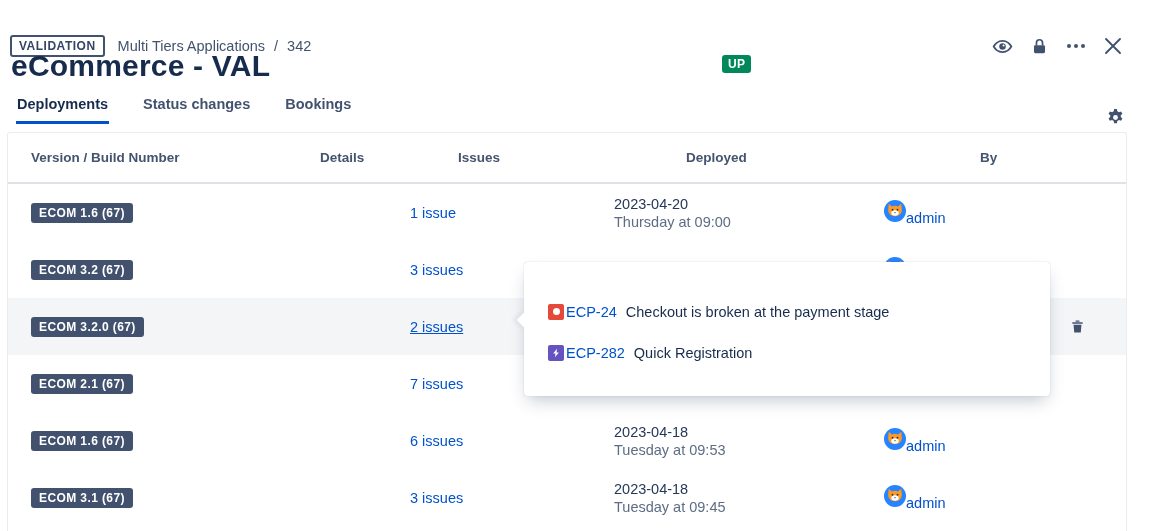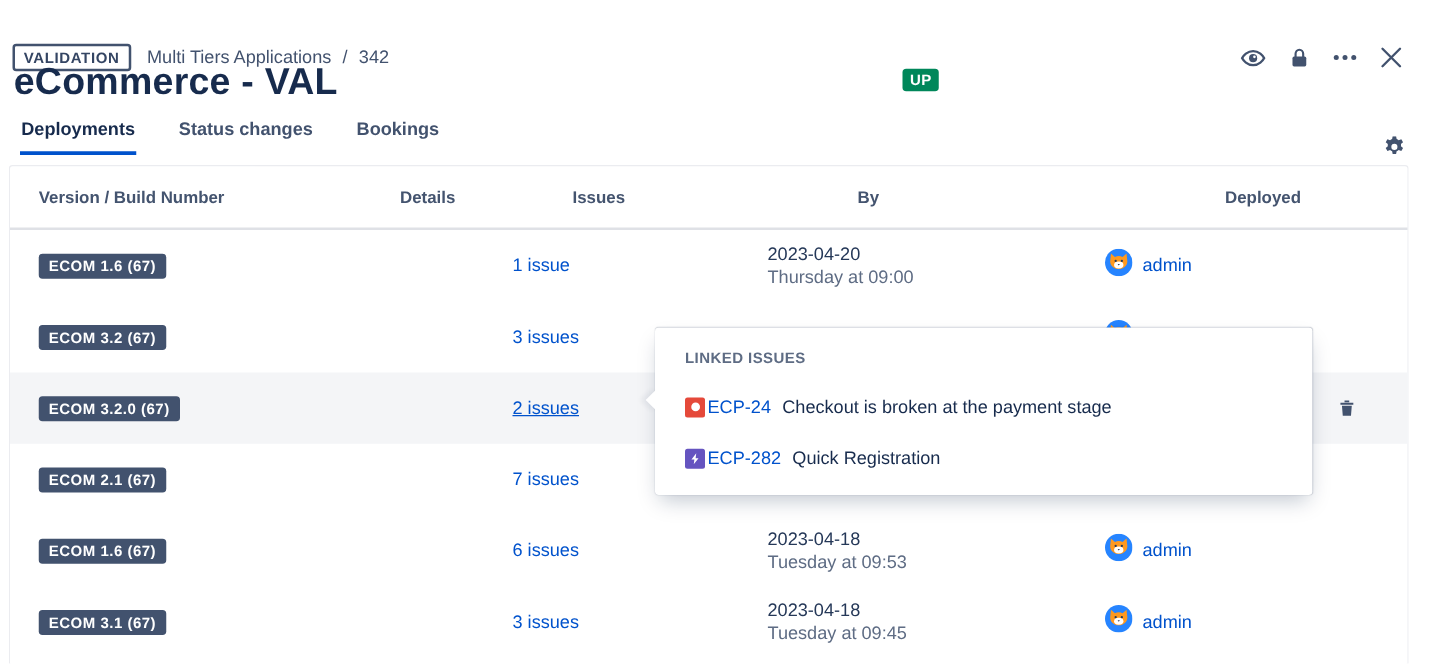--- a/index.html
+++ b/index.html
@@ -34,21 +34,21 @@
   .table-card{position:absolute; left:7px; top:132px; width:1120px; height:399px; border:1px solid var(--cardline); border-bottom:none; border-radius:3px 3px 0 0; background:#fff;}
   .thead{display:grid; grid-template-columns:265px 114px 204px 270px 1fr; padding-left:23px; height:51px; align-items:center; border-bottom:2px solid var(--line);gap:24px;}
   .th{font-size:13.5px; font-weight:700; color:#44546F;}
   .trow{display:grid; grid-template-columns:265px 114px 204px 270px 1fr; padding-left:23px; height:57px; align-items:center; position:relative;}
   .trow.highlighted{background:var(--hl);}
   .version-badge{display:inline-block; background:var(--badge); color:#fff; font-size:12px; font-weight:700; letter-spacing:.4px; padding:3px 8px; border-radius:3px; line-height:14px;}
   .issues-link{color:var(--link); font-size:14.5px; text-decoration:none; cursor:pointer;}
   .issues-link.hovered{text-decoration:underline;}
   .dep-date{font-size:14.5px; color:#253858; line-height:18px;}
   .dep-time{font-size:14.5px; color:var(--subtle); line-height:18px;}
-  .by-cell{display:flex; align-items:center; gap:8px;}
+  .by-cell{display:flex; align-items:flex-end; }
   .admin-link{color:var(--link); font-size:14.5px; text-decoration:none; cursor:pointer;}
   .row-actions{position:absolute; right:38px; top:50%; transform:translateY(-50%); display:flex; gap:13px;}
 
   
   .popup{position:absolute; left:524px; top:262px; width:526px; height:134px; background:#fff; border-radius:3px; box-shadow:0 8px 16px -4px rgba(9,30,66,.25), 0 0 1px rgba(9,30,66,.31); padding:17px 24px 0; z-index:10;}
   .popup-arrow{position:absolute; left:-5px; top:52px; width:12px; height:12px; background:#fff; transform:rotate(45deg); box-shadow:-3px 3px 4px rgba(9,30,66,.06);}
   .popup-title{font-size:12px; font-weight:600; color:var(--subtle); letter-spacing:.35px;}
   .popup-item{display:flex; align-items:center; margin-top:24px; height:17px;}
   .issue-type-icon{width:16px; height:16px; border-radius:2px; flex:0 0 16px; position:relative; display:flex; align-items:center; justify-content:center;}
   .issue-type-icon.bug{background:var(--bug);}
@@ -110,22 +110,22 @@
       <path fill="#42526E" d="M6.7 0h2.6l.4 2.1c.56.2 1.07.5 1.53.86l2-.72 1.3 2.25-1.6 1.42c.1.53.1 1.05 0 1.58l1.6 1.42-1.3 2.25-2-.72c-.46.37-.97.66-1.53.86l-.4 2.1H6.7l-.4-2.1a6.2 6.2 0 0 1-1.53-.86l-2 .72-1.3-2.25 1.6-1.42a6.3 6.3 0 0 1 0-1.58l-1.6-1.42 1.3-2.25 2 .72c.46-.37.97-.66 1.53-.86z"></path>
       <circle cx="8" cy="8" r="2.3" fill="#fff"></circle>
     </svg>
 </button>
 
 <div class="table-card">
   <div class="thead">
     <span class="th">Version / Build Number</span>
     <span class="th">Details</span>
     <span class="th">Issues</span>
+    <span class="th">Deployed</span>
     <span class="th">By</span>
-    <span class="th">Deployed</span>
   </div>
   <div>
       <div class="trow">
         <div><span class="version-badge">ECOM 1.6 (67)</span></div>
         <div></div>
         <div><a class="issues-link">1 issue</a></div>
         <div>
           <div class="dep-date">2023-04-20</div>
           <div class="dep-time">Thursday at 09:00</div>
         </div>
@@ -226,21 +226,20 @@
               <path d="M11 13.4 h2 l-1 1.2 z" fill="#253858"></path>
             </svg></span>
           <a class="admin-link">admin</a>
         </div>
       </div>
     </div>
 </div>
 
 <div class="popup">
   <div class="popup-arrow"></div>
-  <div class="popup-title">LINKED ISSUES</div>
   <div>
       <div class="popup-item">
         <span class="issue-type-icon bug"></span>
         <a class="issue-key">ECP-24</a>
         <span class="issue-summary">Checkout is broken at the payment stage</span>
       </div>
       <div class="popup-item">
         <span class="issue-type-icon epic">
           <svg width="10" height="10" viewBox="0 0 12 12">
             <path fill="#fff" d="M7.2 0.8 L2.6 6.6 H5.4 L4.8 11.2 L9.4 5.4 H6.6 Z"></path>

